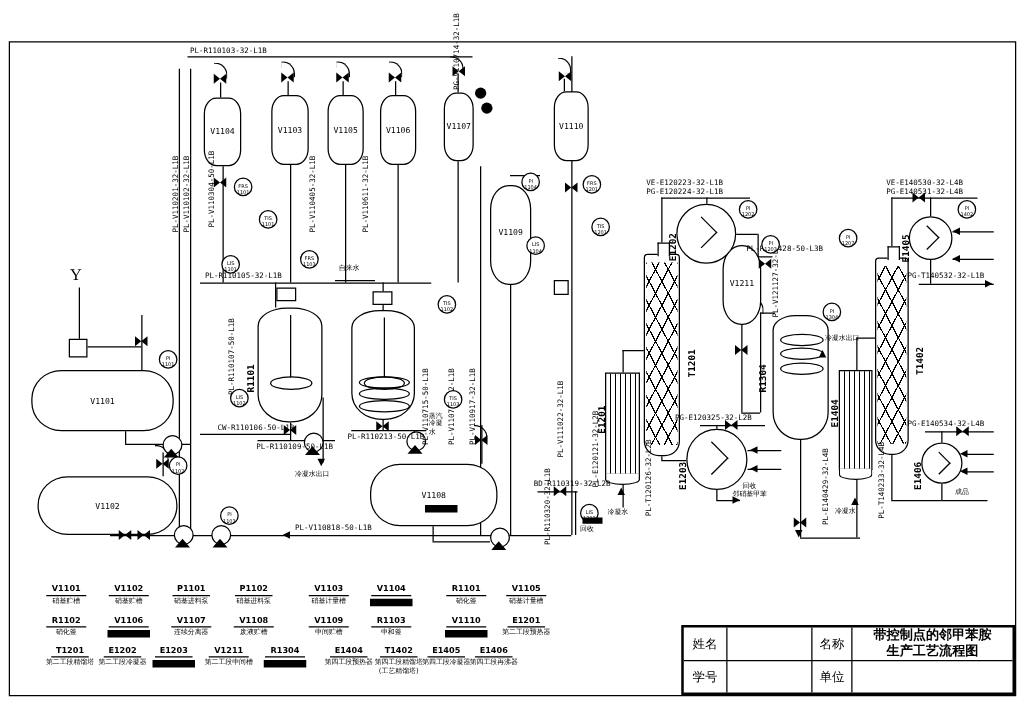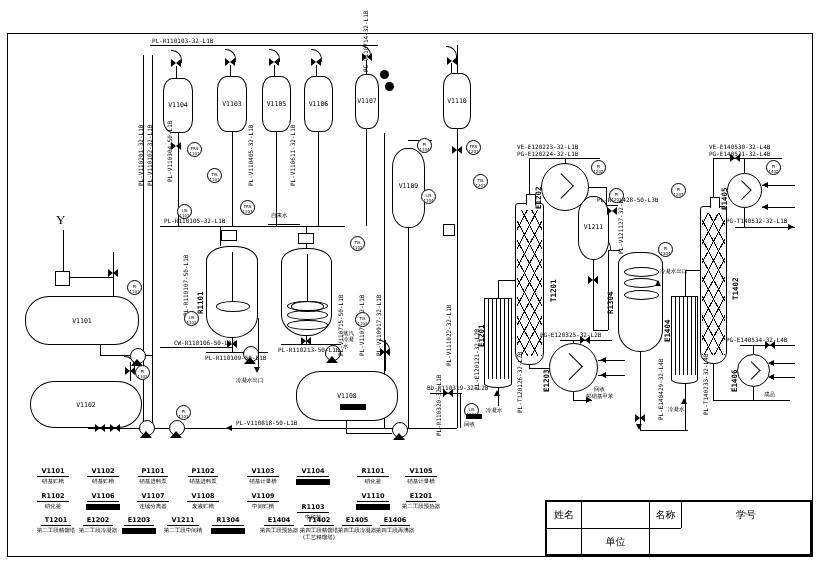--- a/index.html
+++ b/index.html
@@ -430,35 +430,39 @@
       <div class="lg" style="left: 180px; top: 458px;"><div class="code">P1102</div><div class="nm">硝基进料泵</div></div>
       <div class="lg" style="left: 240px; top: 458px;"><div class="code">V1103</div><div class="nm">硝基计量槽</div></div>
       <div class="lg" style="left: 290px; top: 458px;"><div class="code">V1104</div><div class="bar"></div></div>
       <div class="lg" style="left: 350px; top: 458px;"><div class="code">R1101</div><div class="nm">硝化釜</div></div>
       <div class="lg" style="left: 398px; top: 458px;"><div class="code">V1105</div><div class="nm">硝基计量槽</div></div>
       <div class="lg" style="left: 30px; top: 483px;"><div class="code">R1102</div><div class="nm">硝化釜</div></div>
       <div class="lg" style="left: 80px; top: 483px;"><div class="code">V1106</div><div class="bar"></div></div>
       <div class="lg" style="left: 130px; top: 483px;"><div class="code">V1107</div><div class="nm">连续分离器</div></div>
       <div class="lg" style="left: 180px; top: 483px;"><div class="code">V1108</div><div class="nm">废液贮槽</div></div>
       <div class="lg" style="left: 240px; top: 483px;"><div class="code">V1109</div><div class="nm">中间贮槽</div></div>
-      <div class="lg" style="left: 290px; top: 494px;"><div class="code">R1103</div><div class="nm">中和釜</div></div>
+      <div class="lg" style="left: 290px; top: 483px;"><div class="code">R1103</div><div class="nm">中和釜</div></div>
       <div class="lg" style="left: 350px; top: 483px;"><div class="code">V1110</div><div class="bar"></div></div>
       <div class="lg" style="left: 398px; top: 483px;"><div class="code">E1201</div><div class="nm">第二工段预热器</div></div>
       <div class="lg" style="left: 33px; top: 507px;"><div class="code">T1201</div><div class="nm">第二工段精馏塔</div></div>
       <div class="lg" style="left: 75px; top: 507px;"><div class="code">E1202</div><div class="nm">第二工段冷凝器</div></div>
       <div class="lg" style="left: 116px; top: 507px;"><div class="code">E1203</div><div class="bar"></div></div>
       <div class="lg" style="left: 160px; top: 507px;"><div class="code">V1211</div><div class="nm">第二工段中间槽</div></div>
       <div class="lg" style="left: 205px; top: 507px;"><div class="code">R1304</div><div class="bar"></div></div>
       <div class="lg" style="left: 256px; top: 507px;"><div class="code">E1404</div><div class="nm">第四工段预热器</div></div>
       <div class="lg" style="left: 296px; top: 507px;"><div class="code">T1402</div><div class="nm">第四工段精馏塔</div><div class="nm">(工艺精馏塔)</div></div>
       <div class="lg" style="left: 334px; top: 507px;"><div class="code">E1405</div><div class="nm">第四工段冷凝器</div></div>
       <div class="lg" style="left: 372px; top: 507px;"><div class="code">E1406</div><div class="nm">第四工段再沸器</div></div>
     </div>
   <div class="tb">
     <div>姓名</div>
     <div></div>
     <div>名称</div>
+    <div>
+      <span class="big">带控制点的邻甲苯胺</span>
+      <span class="big">生产工艺流程图</span>
+    </div>
     <div>学号</div>
     <div></div>
     <div>单位</div>
     <div></div>
   </div>
 </div>
 
 </body></html>

